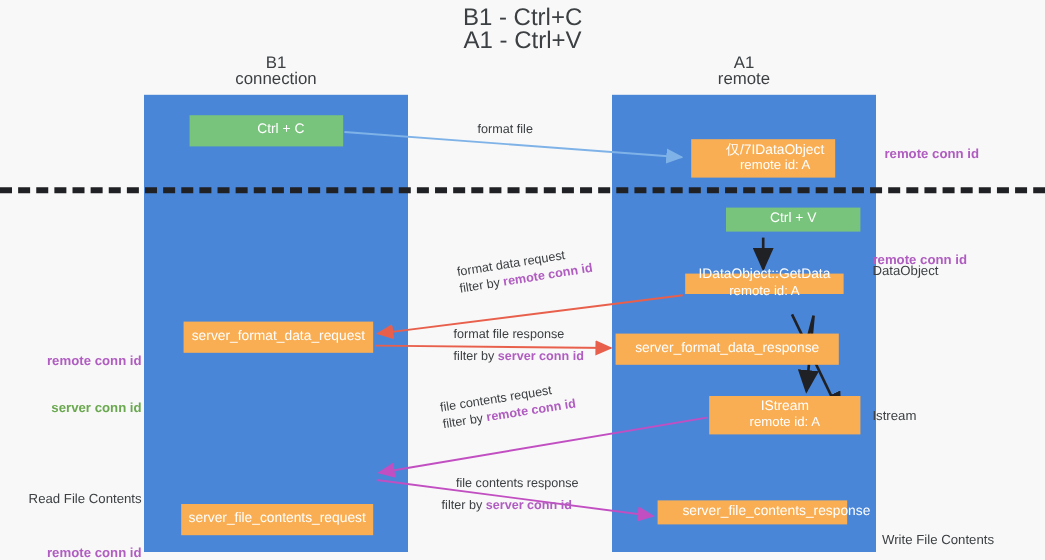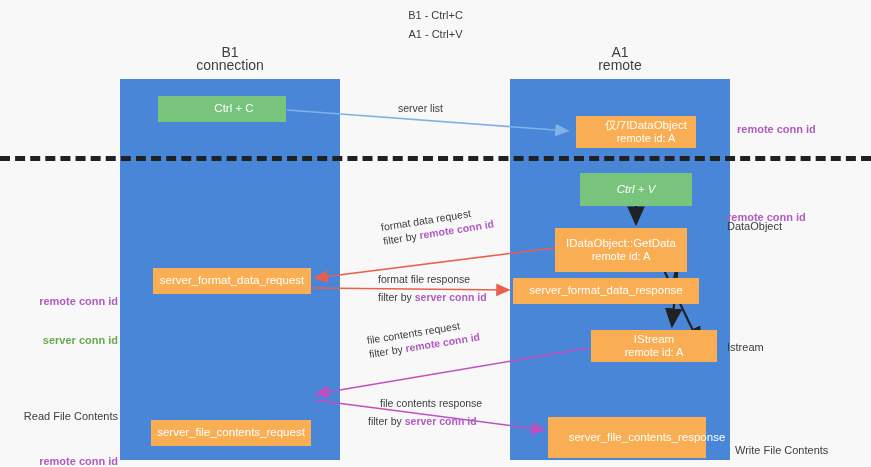--- a/index.html
+++ b/index.html
@@ -22,21 +22,21 @@
     height: 467px;
   }
   
   .abs { position: absolute; }
 
   
   #title {
     left: 0; top: 6px;
     width: 871px;
     text-align: center;
-    font-size: 11px;
+    font-size: 20px;
     line-height: 19px;
     color: #3c4043;
     white-space: pre;
   }
 
   
   .col-head {
     text-align: center;
     font-size: 14px;
     line-height: 13px;
@@ -65,27 +65,27 @@
     color: #ffffff;
     box-sizing: border-box;
     padding: 2px 4px;
   }
   .node.green { background: #78c47c; }
   .node.orange { background: #f9ae54; }
   .node .l2 { font-size: 11px; }
 
   #node-ctrl-c  { left: 158px; top: 96px;  width: 128px; height: 26px; padding-left: 28px; }
   #node-idataobject { left: 576px; top: 116px; width: 120px; height: 32px; padding-left: 24px; }
-  #node-ctrl-v  { left: 580px; top: 173px; width: 112px; height: 33px; font-style: italic; }
-  #node-getdata { left: 555px; top: 228px; width: 132px; height: 44px; }
+  #node-ctrl-v  { left: 605px; top: 173px; width: 112px; height: 20px; }
+  #node-getdata { left: 571px; top: 228px; width: 132px; height: 17px; }
   #node-sfdreq  { left: 153px; top: 268px; width: 158px; height: 26px; }
   #node-sfdresp { left: 513px; top: 278px; width: 186px; height: 26px; }
   #node-istream { left: 591px; top: 330px; width: 126px; height: 32px; }
   #node-sfcreq  { left: 151px; top: 383px; width: 160px; height: 26px; margin-top: 37px; }
-  #node-sfcresp { left: 548px; top: 417px; width: 158px; height: 41px; padding-left: 44px; }
+  #node-sfcresp { left: 548px; top: 417px; width: 158px; height: 20px; padding-left: 44px; }
 
   
   #divider {
     left: 0; top: 156px;
     width: 871px;
     height: 0;
     border-top: 5px dashed #202124;
   }
 
   
@@ -223,21 +223,21 @@
 
   <div class="abs node orange" id="node-sfcreq">
     <span>server_file_contents_request</span>
   </div>
 
   <div class="abs node orange" id="node-sfcresp">
     <span>server_file_contents_response</span>
   </div>
 
   <div class="abs edge-label" id="elbl-format-list">
-    <div>server list</div>
+    <div>format file</div>
   </div>
 
   <div class="abs edge-label rot-up" id="elbl-fdreq">
     <div>format data request</div>
     <div><span>filter by </span><b class="purple">remote conn id</b></div>
   </div>
 
   <div class="abs edge-label" id="elbl-fdresp">
     <div>format file response</div>
     <div style="margin-top:4px"><span>filter by </span><b class="purple">server conn id</b></div>

